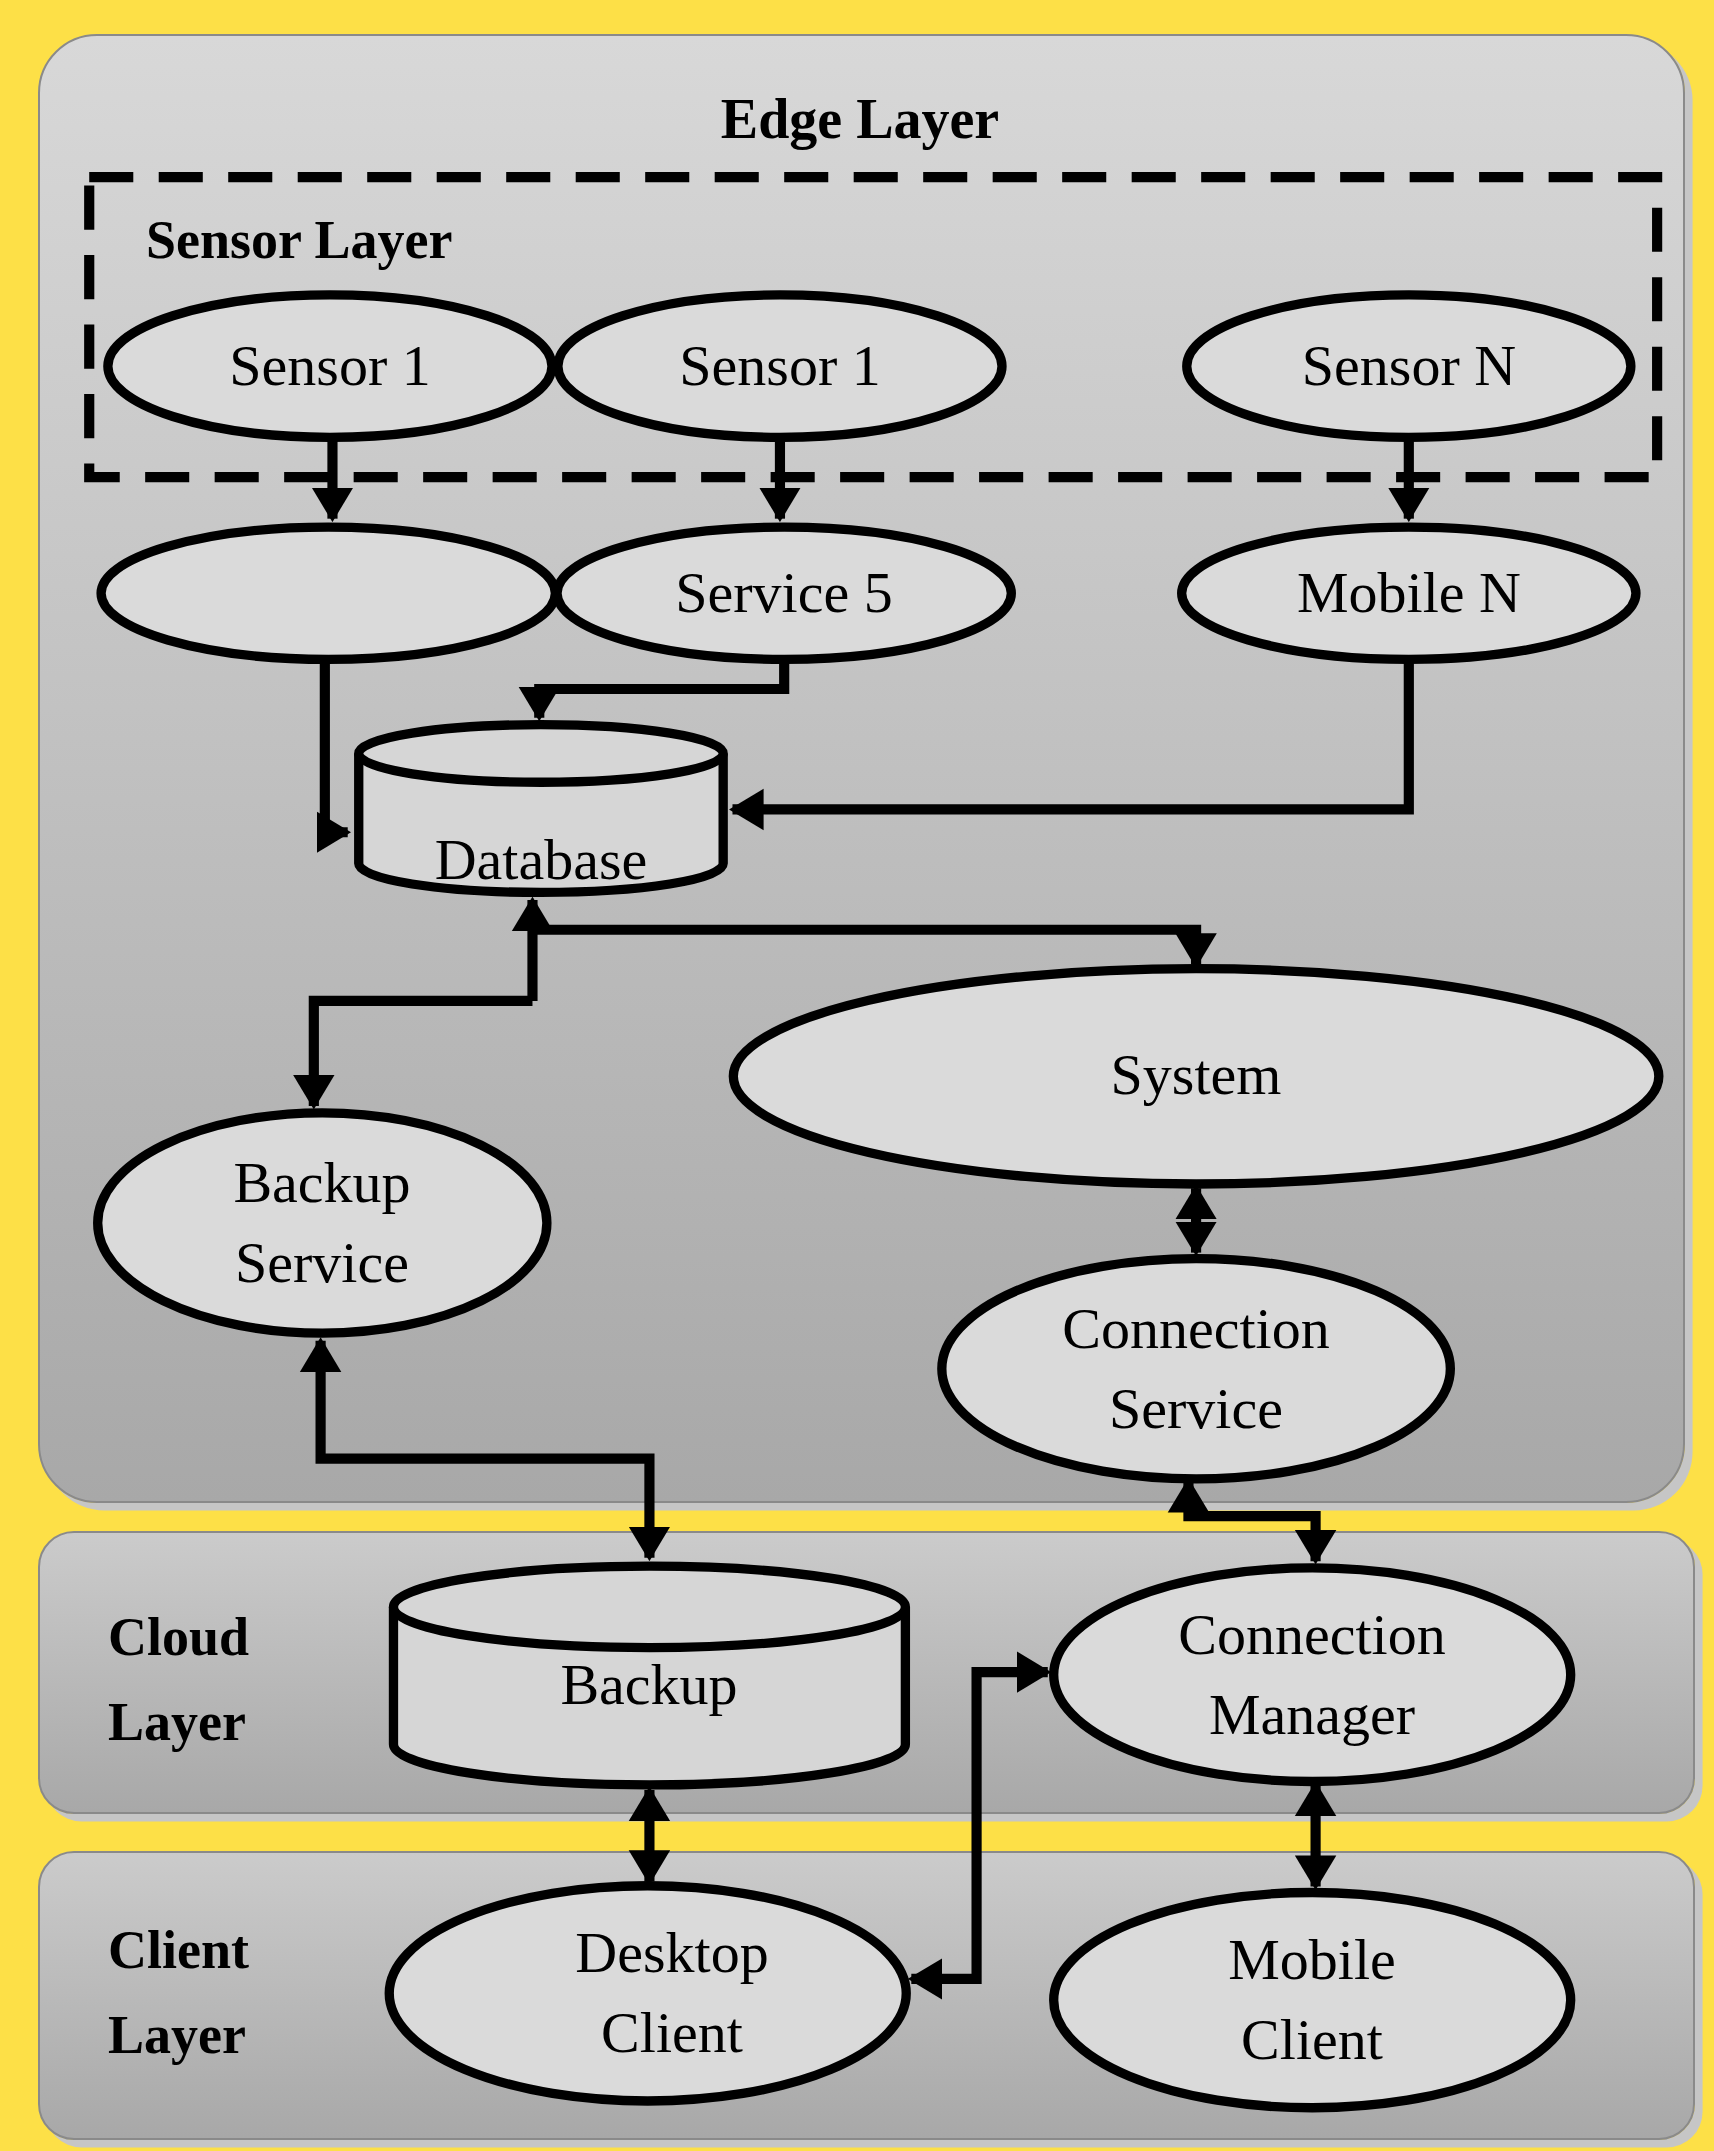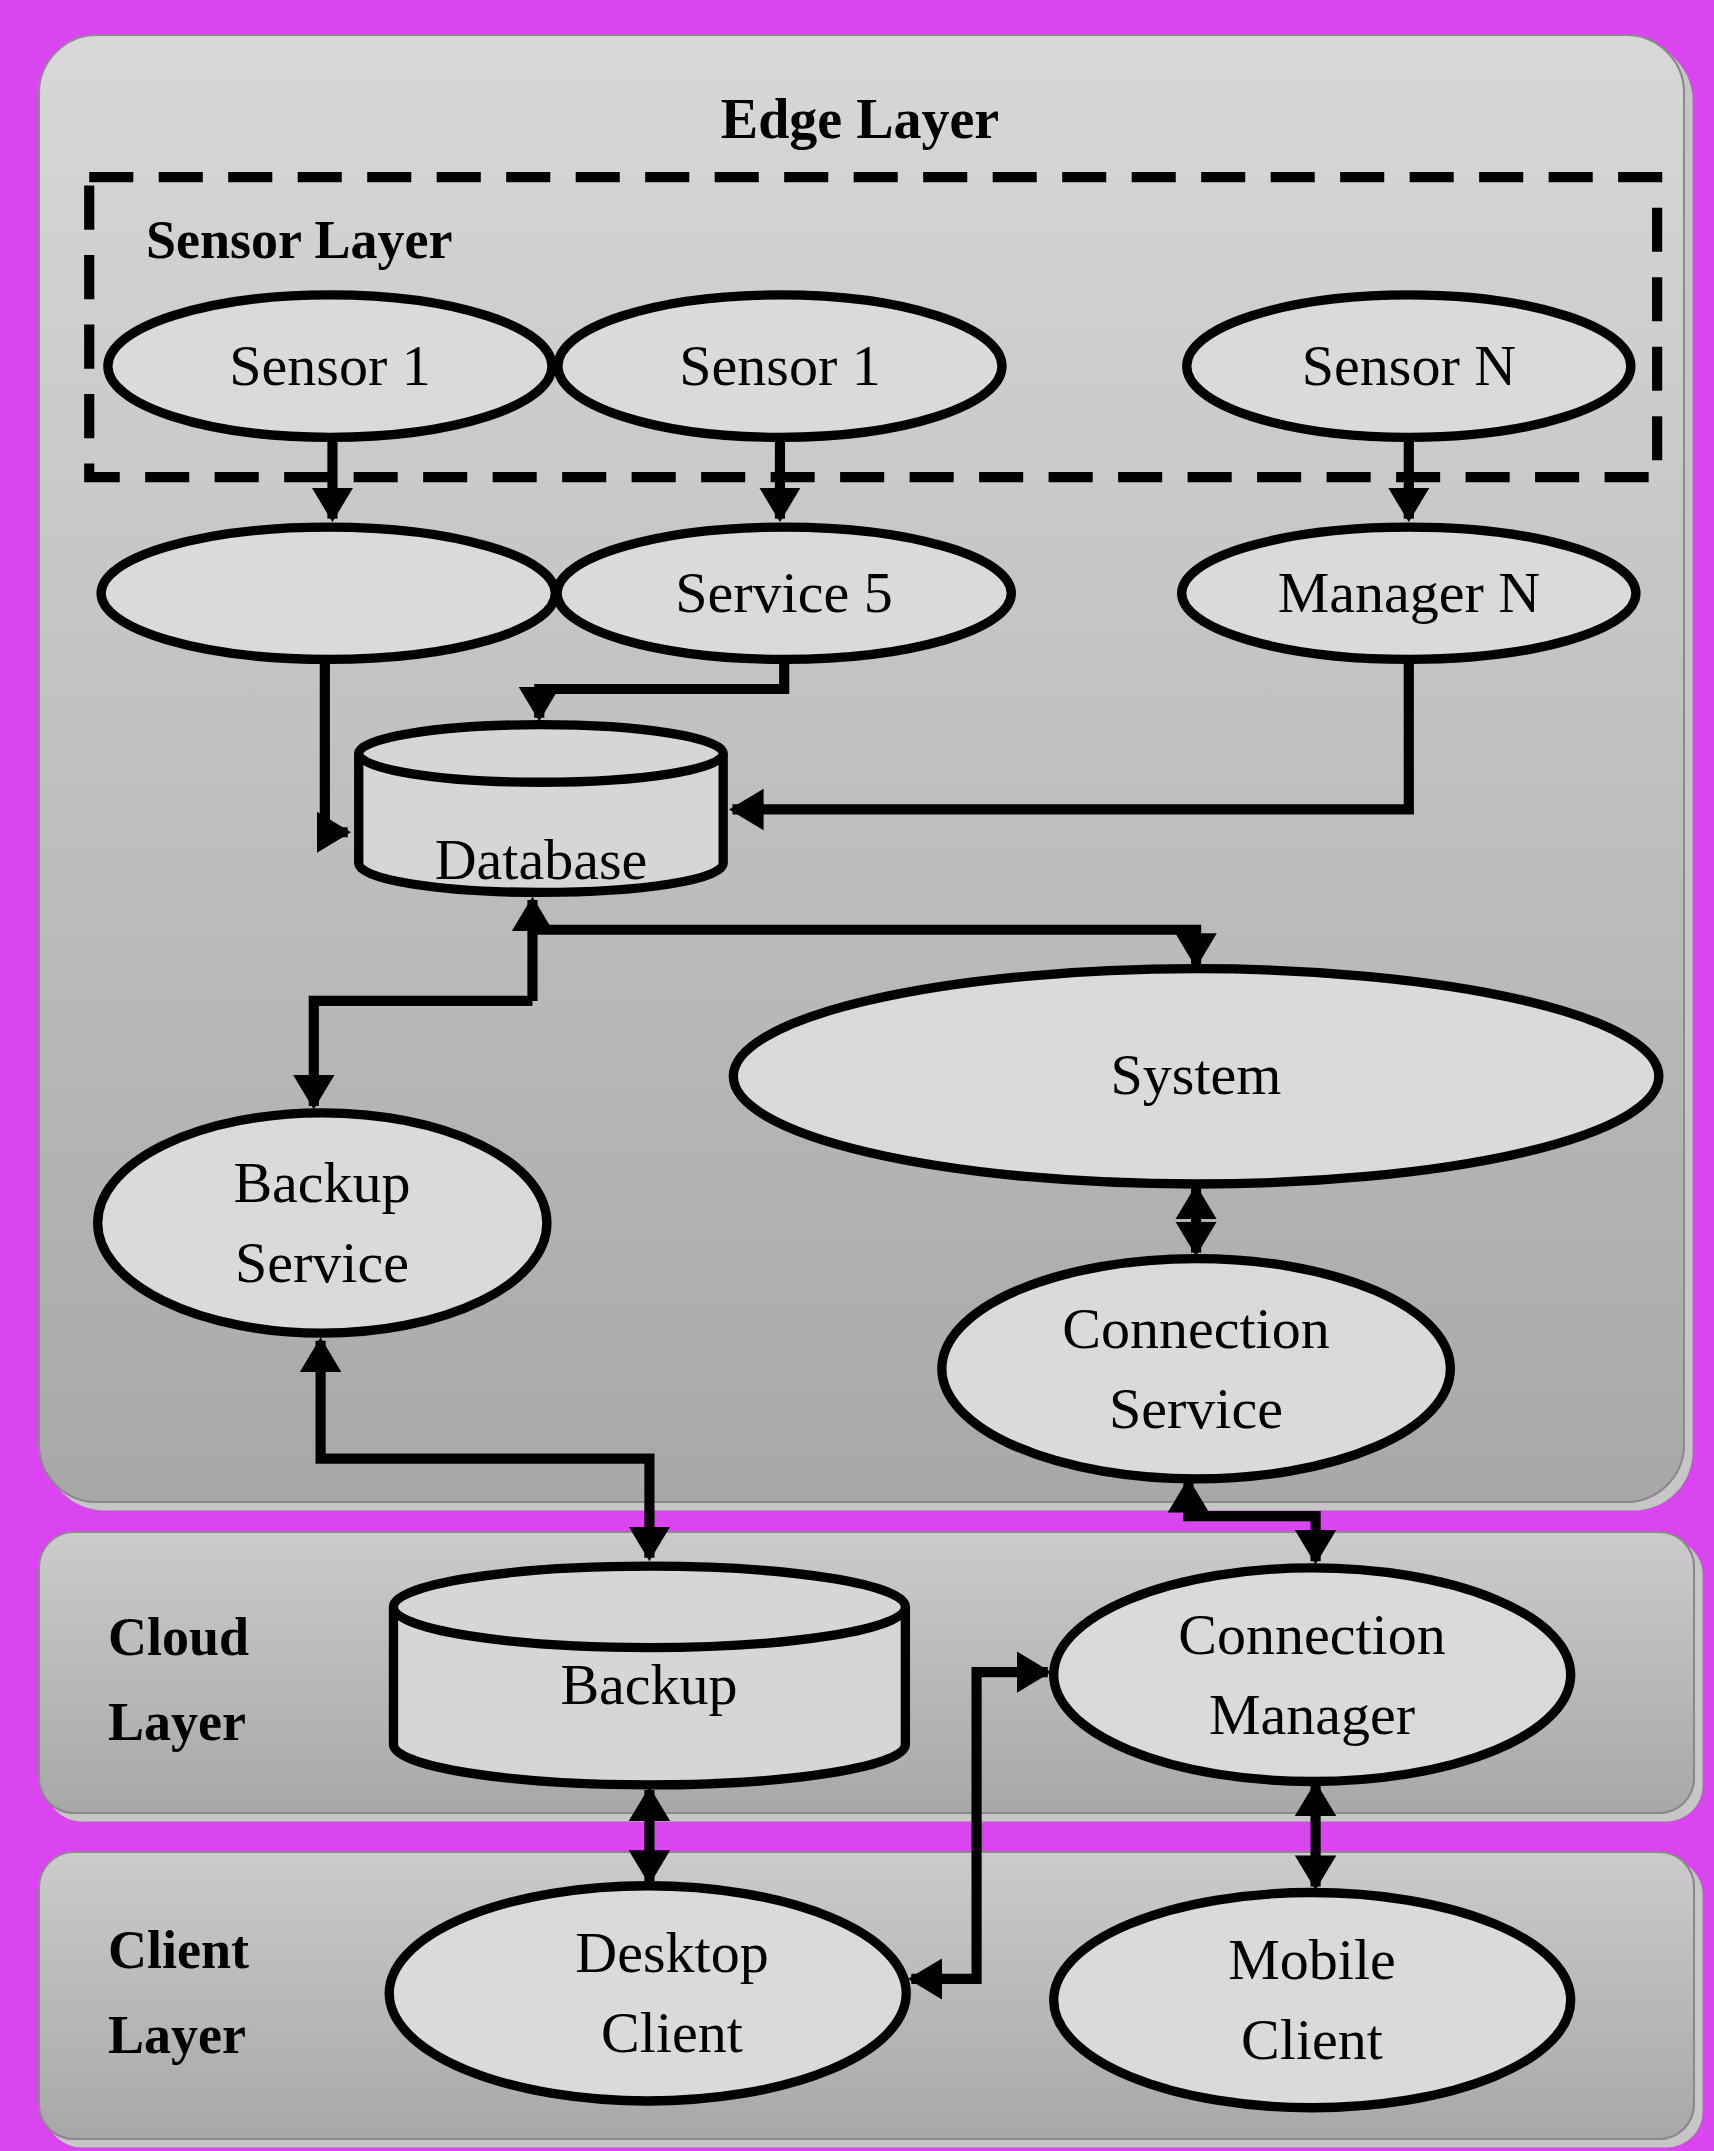--- a/index.html
+++ b/index.html
@@ -1,16 +1,16 @@
 <!DOCTYPE html>
 <html style="font-size:13.6px"><head>
 <meta charset="utf-8">
 <style>
   html,body{margin:0;padding:0;background:#ffffff;}
-  .canvas{position:relative;width:1715px;height:2151px;background:#d946ef;overflow:hidden;
+  .canvas{position:relative;width:1715px;height:2151px;background:#fde047;overflow:hidden;
           font-family:"Liberation Serif","DejaVu Serif",serif;color:#000;}
   .layer-box{position:absolute;border:2.5px solid #8a8a8a;box-shadow:7.6px 7.6px 0 #c6c6c6;}
   .layer-edge{left:38px;top:34px;width:1643px;height:1465px;border-radius:59px;
               background:linear-gradient(#d8d8d8,#a8a8a8);}
   .layer-cloud{left:38px;top:1531px;width:1653px;height:279px;border-radius:36px;
               background:linear-gradient(#cbcbcb,#a8a8a8);}
   .layer-client{left:38px;top:1851px;width:1653px;height:285px;border-radius:36px;
               background:linear-gradient(#cbcbcb,#a8a8a8);}
   svg.overlay{position:absolute;left:0;top:0;}
   .lbl{position:absolute;transform:translate(-50%,-50%);font-size:58px;line-height:80px;
@@ -91,21 +91,21 @@
 
   <div class="title title-left" style="left:108px;top:1993px;">
     <div>Client</div>
     <div>Layer</div>
   </div>
 
   <div class="lbl" style="left:330px;top:366px;">Sensor 1</div>
   <div class="lbl" style="left:780px;top:366px;">Sensor 1</div>
   <div class="lbl" style="left:1409px;top:366px;">Sensor N</div>
   <div class="lbl" style="left:784px;top:593px;">Service 5</div>
-  <div class="lbl" style="left:1409px;top:593px;">Manager N</div>
+  <div class="lbl" style="left:1409px;top:593px;">Mobile N</div>
   <div class="lbl" style="left:541px;top:824px;margin-top:36px;">Database</div>
 
   <div class="lbl" style="left:1196px;top:1075px;">
     <div>System</div>
   </div>
 
   <div class="lbl" style="left:322px;top:1223px;">
     <div>Backup</div>
     <div>Service</div>
   </div>

